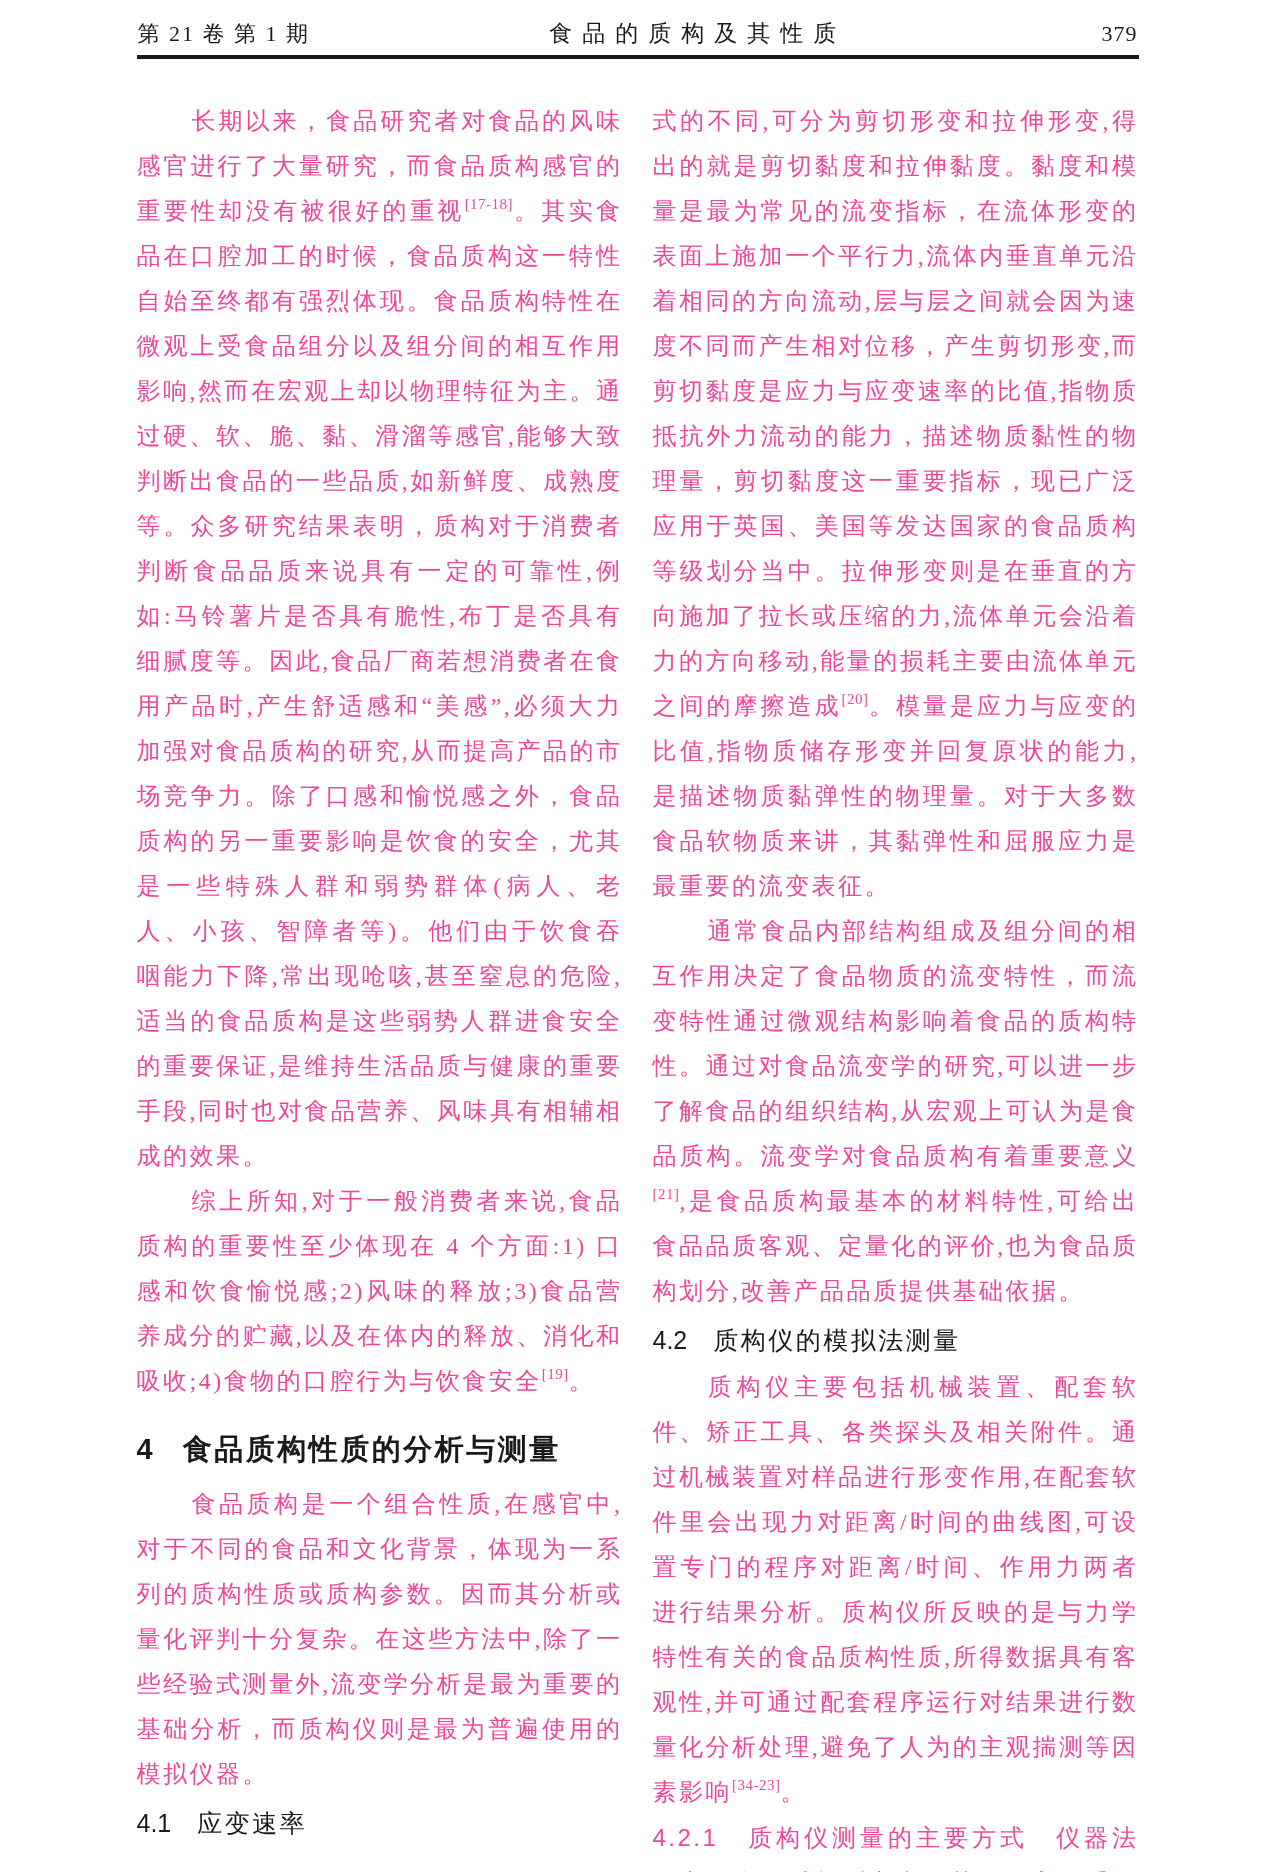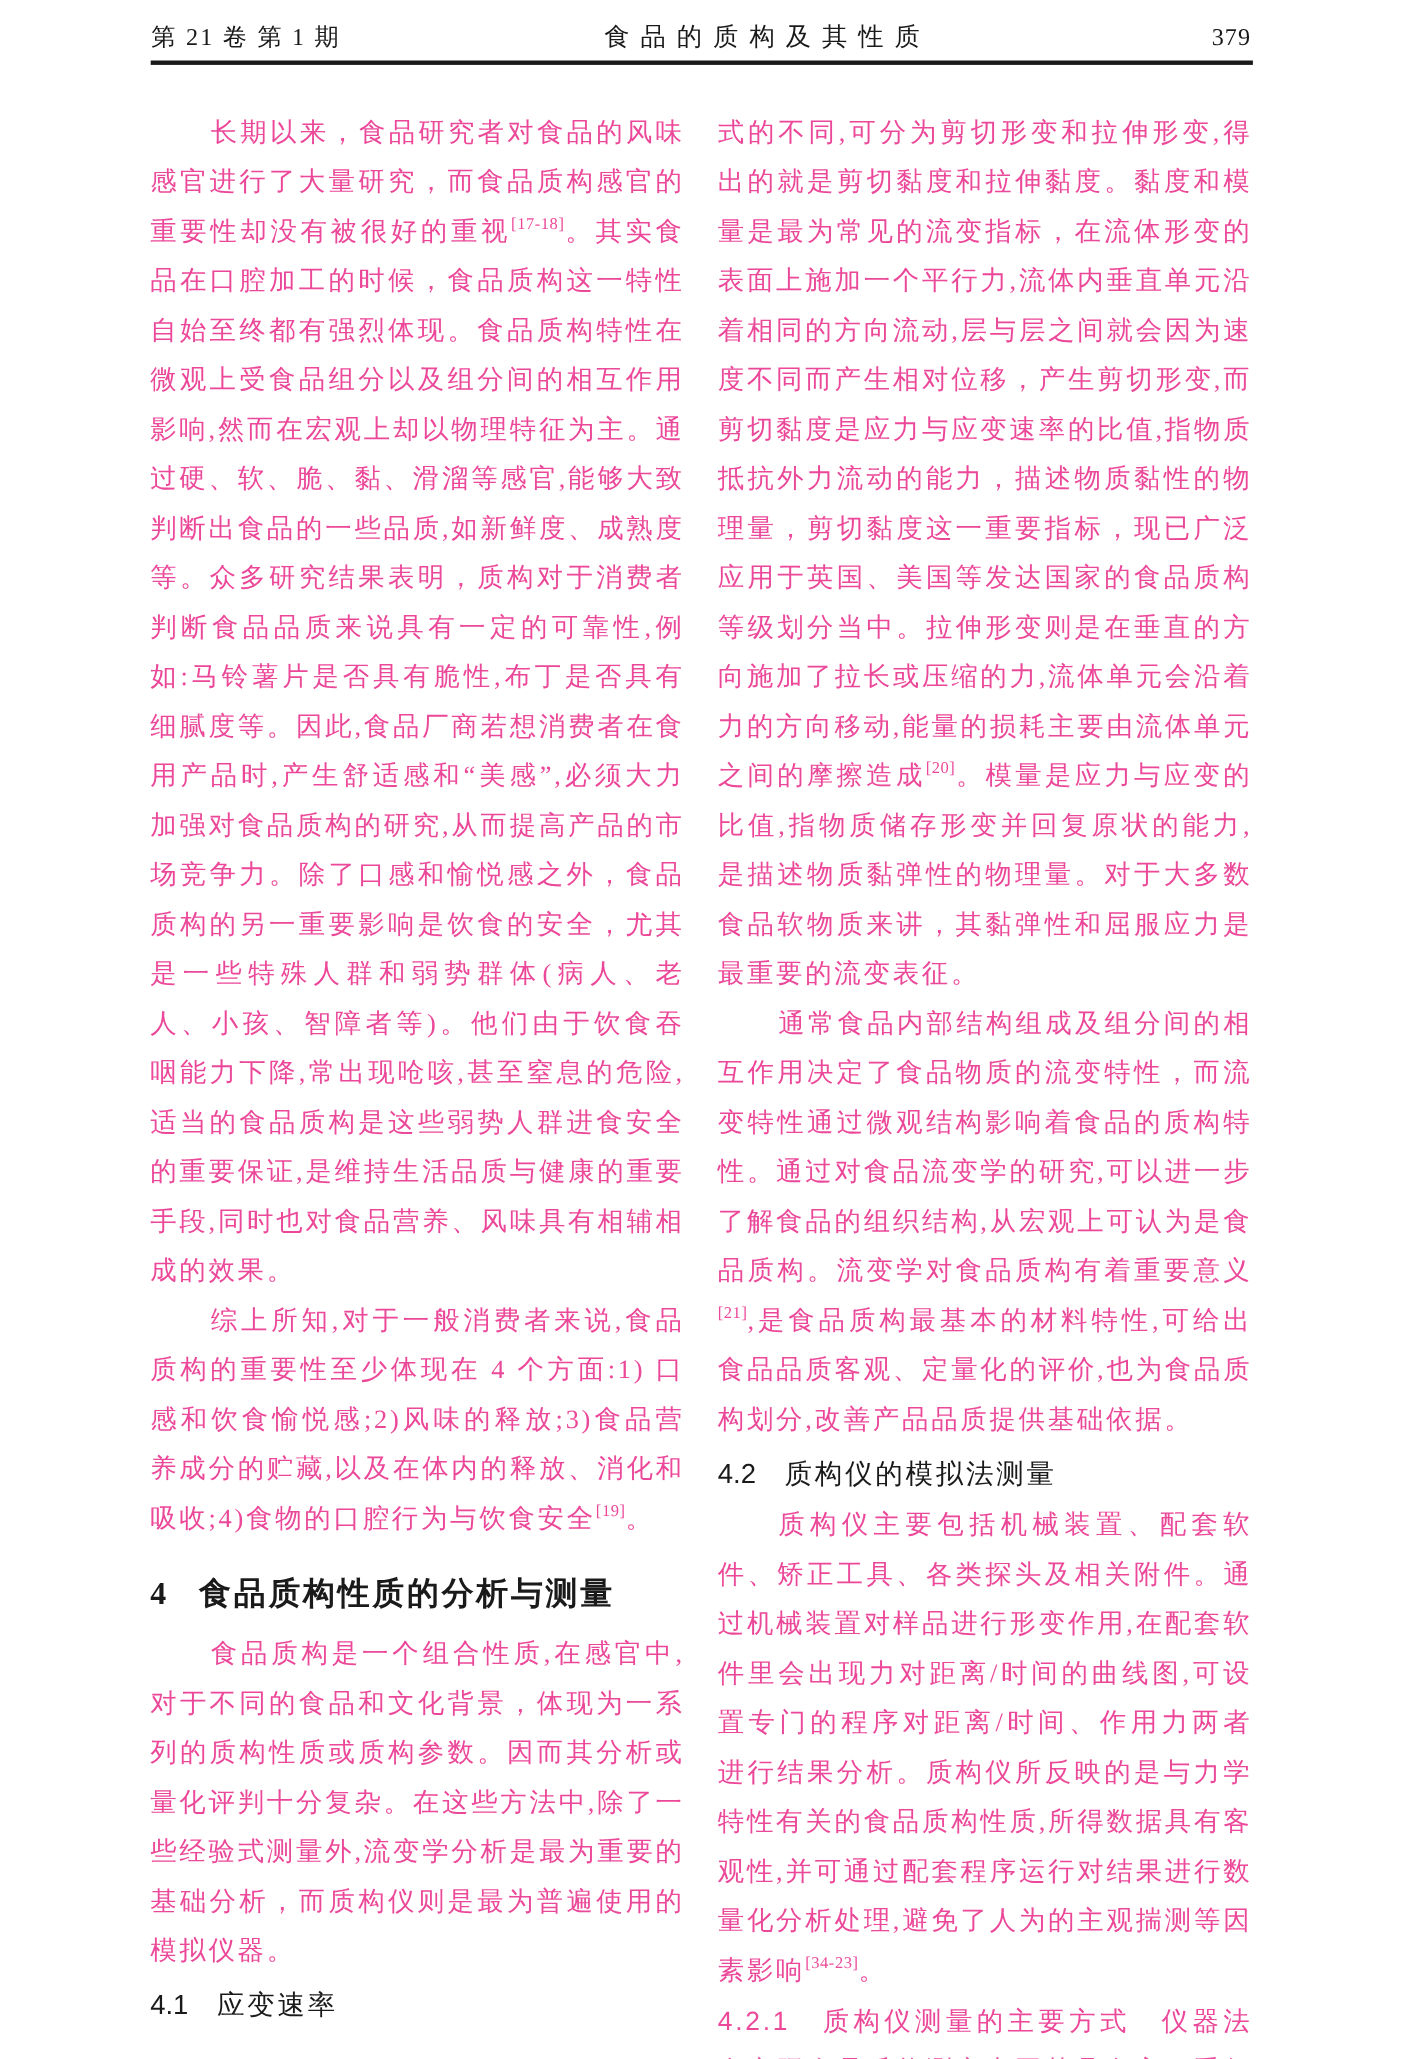--- a/index.html
+++ b/index.html
@@ -39,21 +39,21 @@
   sup.ref {
     font-size:15px;
     letter-spacing:0.5px;
     line-height:0;
     position:relative;
     top:-1px;
     vertical-align:super;
   }
   .hei { font-family:"Liberation Sans","DejaVu Sans",sans-serif; }
   .h1 {
-    font-family:Liberation Serif, serif;
+    font-family:Liberation Sans, sans-serif;
     font-weight:700;
     font-size:29px; line-height:42px;
     letter-spacing:2.5px;
     margin:24px 0 12px 0;
   }
   .h1 .hnum { margin-right:30px; letter-spacing:0; }
   .h2 {
     font-family:"Liberation Sans","DejaVu Sans",sans-serif;
     font-weight:400;
     font-size:25px; line-height:45px;

